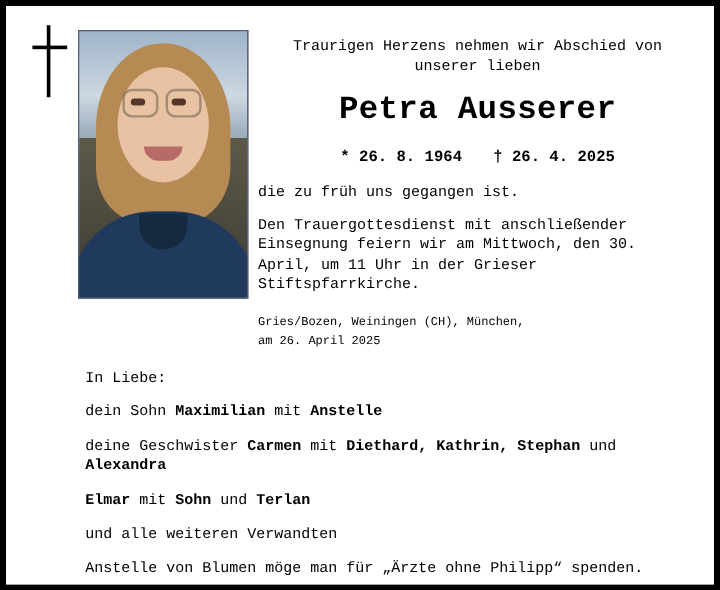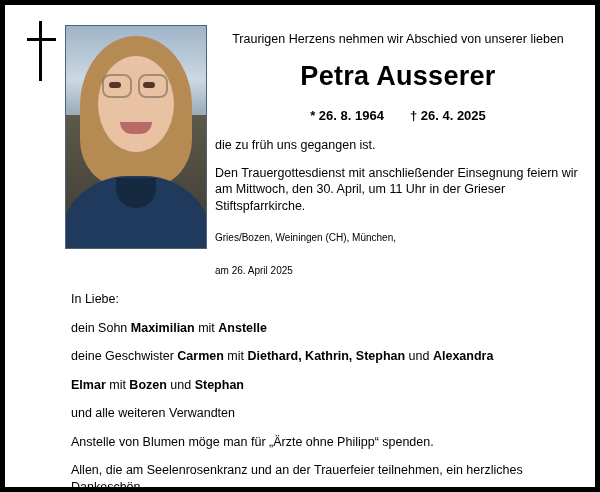--- a/index.html
+++ b/index.html
@@ -21,20 +21,21 @@
     box-sizing: border-box;
     background: #ffffff;
     border: 5px solid #000000;
   }
   .inner {
     position: absolute;
     left: 0; top: 0; right: 0; bottom: 0;
     background: #ffffff;
     padding: 10px 14px 0 14px;
     box-sizing: border-box;
+    font-family: Liberation Mono, monospace;
   }
   
   .top-row {
     display: flex;
     align-items: flex-start;
   }
   .left-col {
     width: 196px;
     flex: 0 0 196px;
     position: relative;
@@ -201,37 +202,37 @@
 
       <div class="right-col">
         <p class="lead">Traurigen Herzens nehmen wir Abschied von unserer lieben</p>
         <h1 class="name">Petra Ausserer</h1>
         <p class="dates">
           <span>* 26. 8. 1964</span><span class="sep"></span><span>† 26. 4. 2025</span>
         </p>
         <p class="para">die zu früh uns gegangen ist.</p>
         <p class="para">Den Trauergottesdienst mit anschließender Einsegnung feiern wir am Mittwoch, den 30. April, um 11 Uhr in der Grieser Stiftspfarrkirche.</p>
         <p class="place">Gries/Bozen, Weiningen (CH), München,</p>
-        <p class="place" style="margin-top:16px">am 26. April 2025</p>
+        <p class="place" style="margin-top:0">am 26. April 2025</p>
       </div>
     </div>
 
     <div class="lower">
       <p class="block-gap">In Liebe:</p>
 
       <p>
         <span>dein Sohn </span><b>Maximilian</b><span> mit </span><b>Anstelle</b>
       </p>
 
       <p>
         <span>deine Geschwister </span><b>Carmen</b><span> mit </span><b>Diethard, Kathrin, Stephan</b><span> und </span><b>Alexandra</b>
       </p>
 
       <p>
-        <b>Elmar</b><span> mit </span><b>Bozen</b><span> und </span><b>Stephan</b>
+        <b>Elmar</b><span> mit </span><b>Sohn</b><span> und </span><b>Terlan</b>
       </p>
 
       <p>und alle weiteren Verwandten</p>
 
       <p class="gap-before">Anstelle von Blumen möge man für „Ärzte ohne Philipp“ spenden.</p>
       <p class="gap-before">Allen, die am Seelenrosenkranz und an der Trauerfeier teilnehmen, ein herzliches Dankeschön.</p>
     </div>
 
   </div>
 </div>

